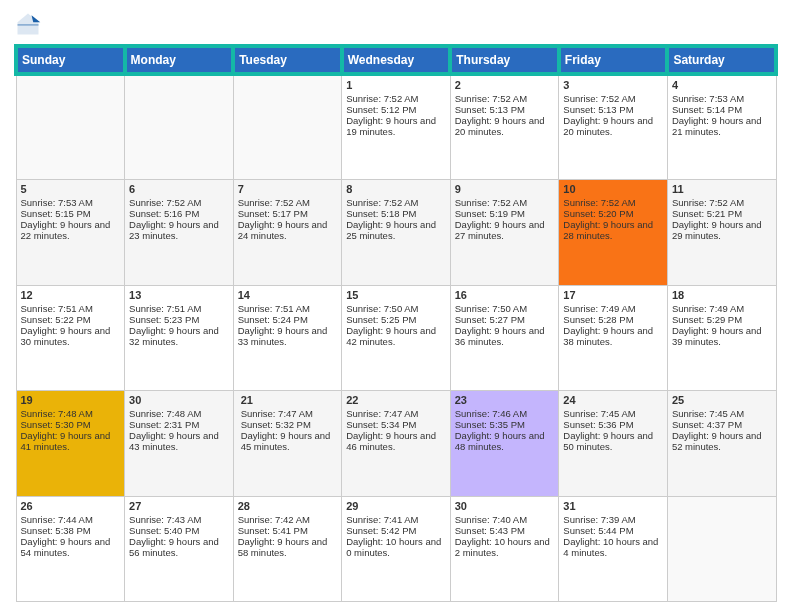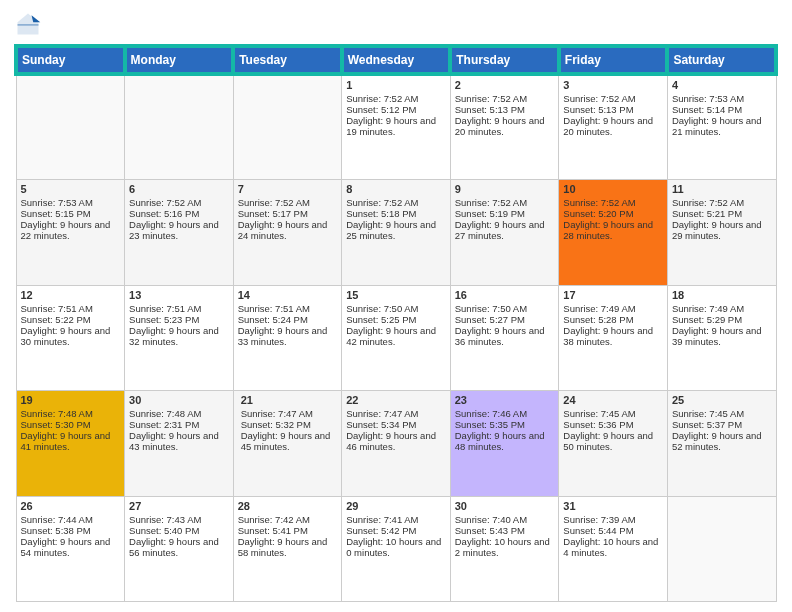--- a/index.html
+++ b/index.html
@@ -276,21 +276,21 @@
           </td>
           <td style="background: rgb(245, 245, 245);">
             <span class="day-num">24</span>
             <div>Sunrise: 7:45 AM</div>
             <div>Sunset: 5:36 PM</div>
             <div>Daylight: 9 hours and 50 minutes.</div>
           </td>
           <td style="background: rgb(245, 245, 245);">
             <span class="day-num">25</span>
             <div>Sunrise: 7:45 AM</div>
-            <div>Sunset: 5:37 PM</div>
+            <div>Sunset: 4:37 PM</div>
             <div>Daylight: 9 hours and 52 minutes.</div>
           </td>
         </tr>
         <tr>
           <td>
             <span class="day-num">26</span>
             <div>Sunrise: 7:44 AM</div>
             <div>Sunset: 5:38 PM</div>
             <div>Daylight: 9 hours and 54 minutes.</div>
           </td>

